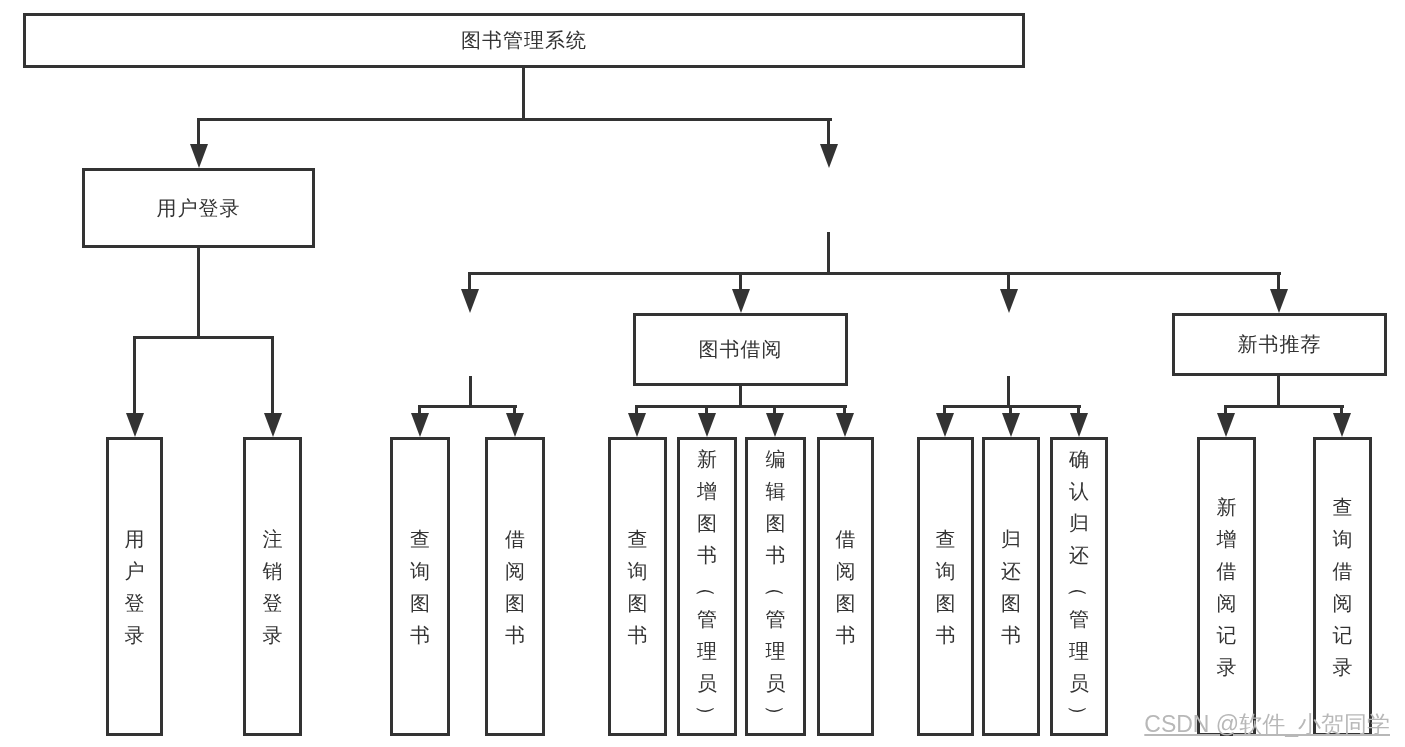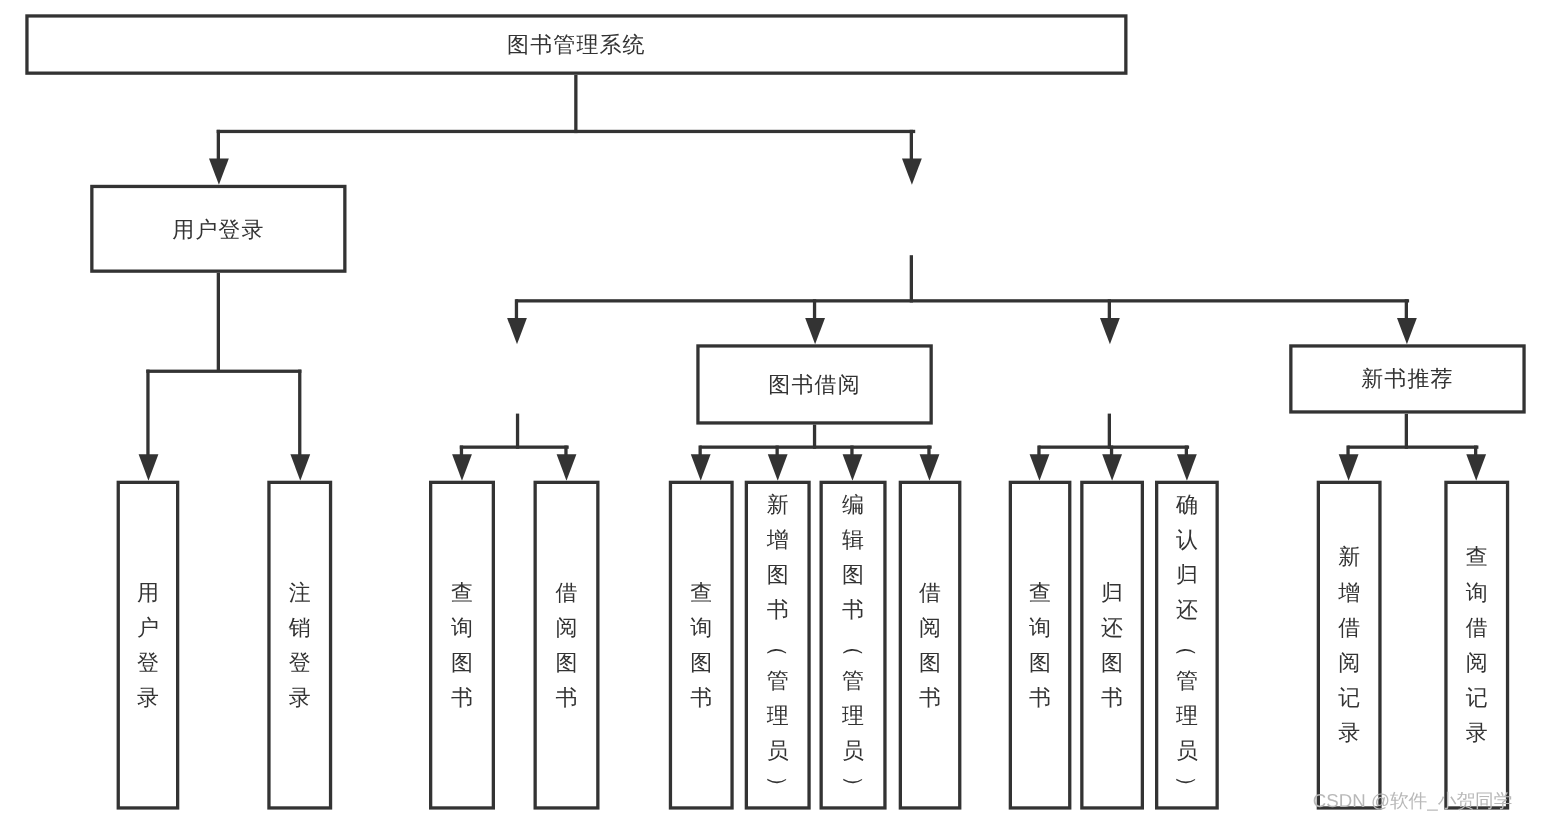--- a/index.html
+++ b/index.html
@@ -59,26 +59,27 @@
     content: "";
     position: absolute;
     left: 0; bottom: 0;
     width: 0; height: 0;
     border-left: 9px solid transparent;
     border-right: 9px solid transparent;
     border-top: 24px solid var(--line, #333333);
   }
   .watermark {
     position: absolute;
-    right: 30px;
+    right: 15px;
     bottom: 7px;
-    font-size: 17px;
+    font-size: 23px;
     color: var(--wm, #b8b8b8);
     z-index: 5;
     white-space: nowrap;
+    text-decoration: underline;
   }
 </style>
 </head>
 <body>
 
 <div class="stage" style="--line: #333333; --ink: #333333; --bg: #ffffff; --wm: #b8b8b8;">
 
   <div class="line v" style="left:522px;top:68px;height:53px"></div>
   <div class="line v" style="left:197px;top:232px;height:106px"></div>
   <div class="line v" style="left:827px;top:232px;height:43px"></div>

